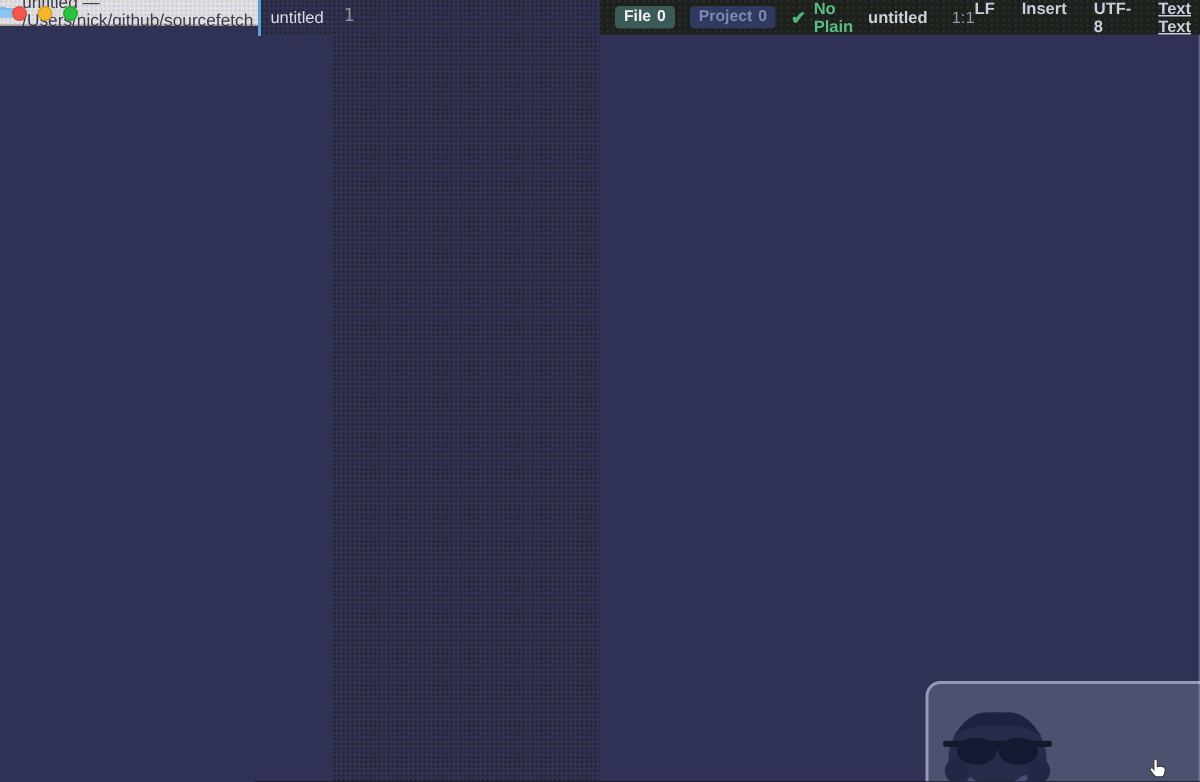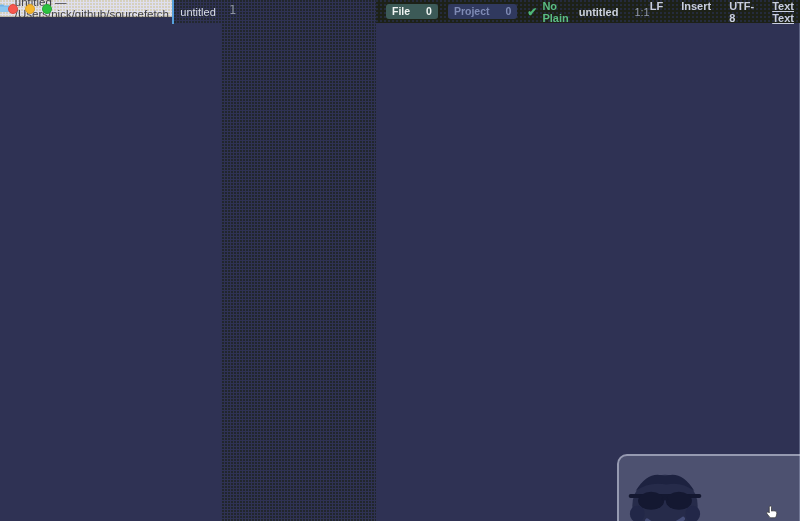--- a/index.html
+++ b/index.html
@@ -67,21 +67,21 @@
     height:23px; flex:0 0 23px; position:relative;
     background-color:#1d2117;
     background-image: radial-gradient(circle at 1px 1px, rgba(46,54,98,.5) .8px, transparent 1px);
     background-size:4px 4px;
     display:flex; align-items:center; justify-content:space-between;
     font-size:11px; color:#aeb4c2;
   }
   .sb-left { display:flex; align-items:center; gap:10px; padding-left:10px; }
   .sb-right { display:flex; align-items:flex-start; gap:18px; padding-right:6px; }
   .badge {
-    display:inline-flex; align-items:center; gap:16px;
+    display:inline-flex; align-items:center; gap:4px;
     padding:1px 6px 2px; border-radius:3px; font-weight:700; font-size:10.5px;
   }
   .badge.file { background:#3c5a57; color:#eef3f2; }
   .badge.project { background:#30395e; color:#7e8ab4; }
   .issues { display:inline-flex; align-items:center; gap:5px; color:#5bbd83; font-weight:700; cursor:pointer; }
   .check { color:#4fb878; font-size:12px; }
   .sb-file { color:#ccd2dc; font-weight:600; }
   .sb-pos { color:#939bab; font-weight:400; margin-left:6px; cursor:pointer; }
   .sb-item { color:#c9cede; font-weight:600; cursor:pointer; }
   .sb-item.grammar { text-decoration:underline; }

